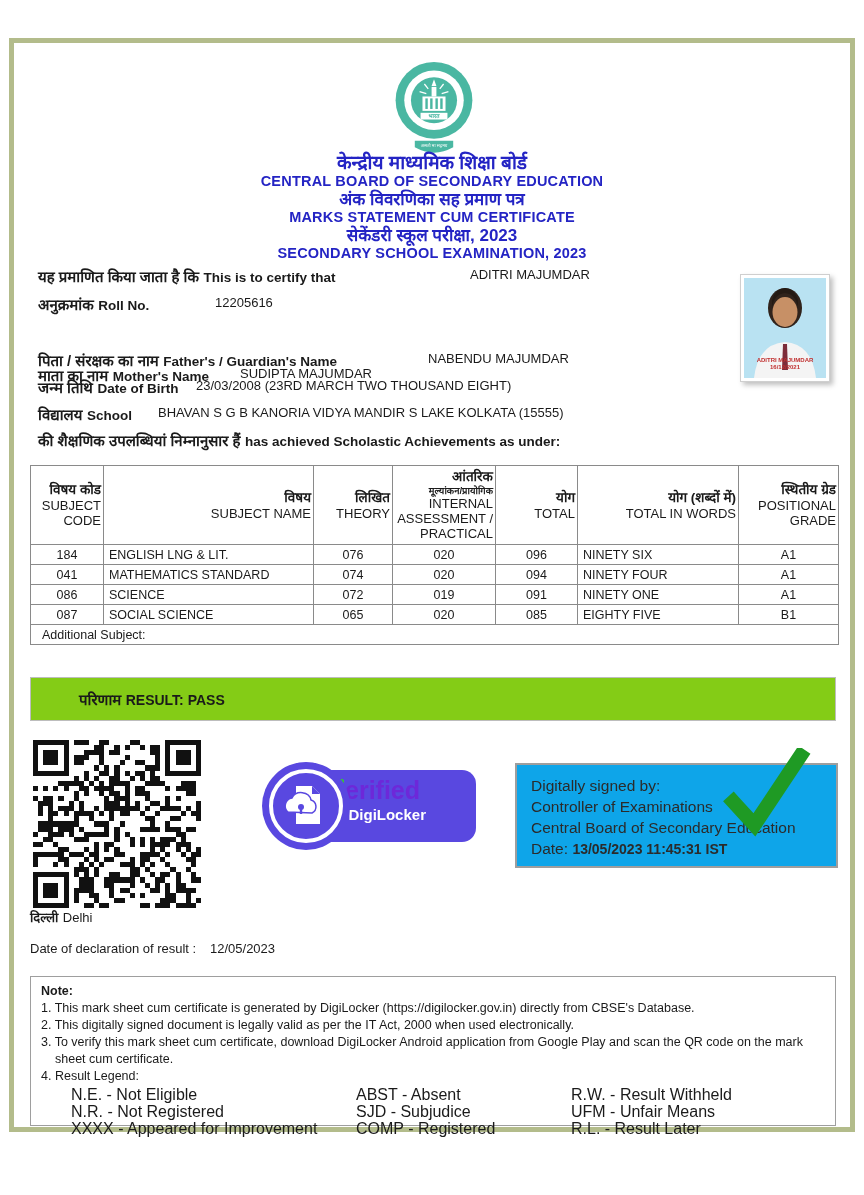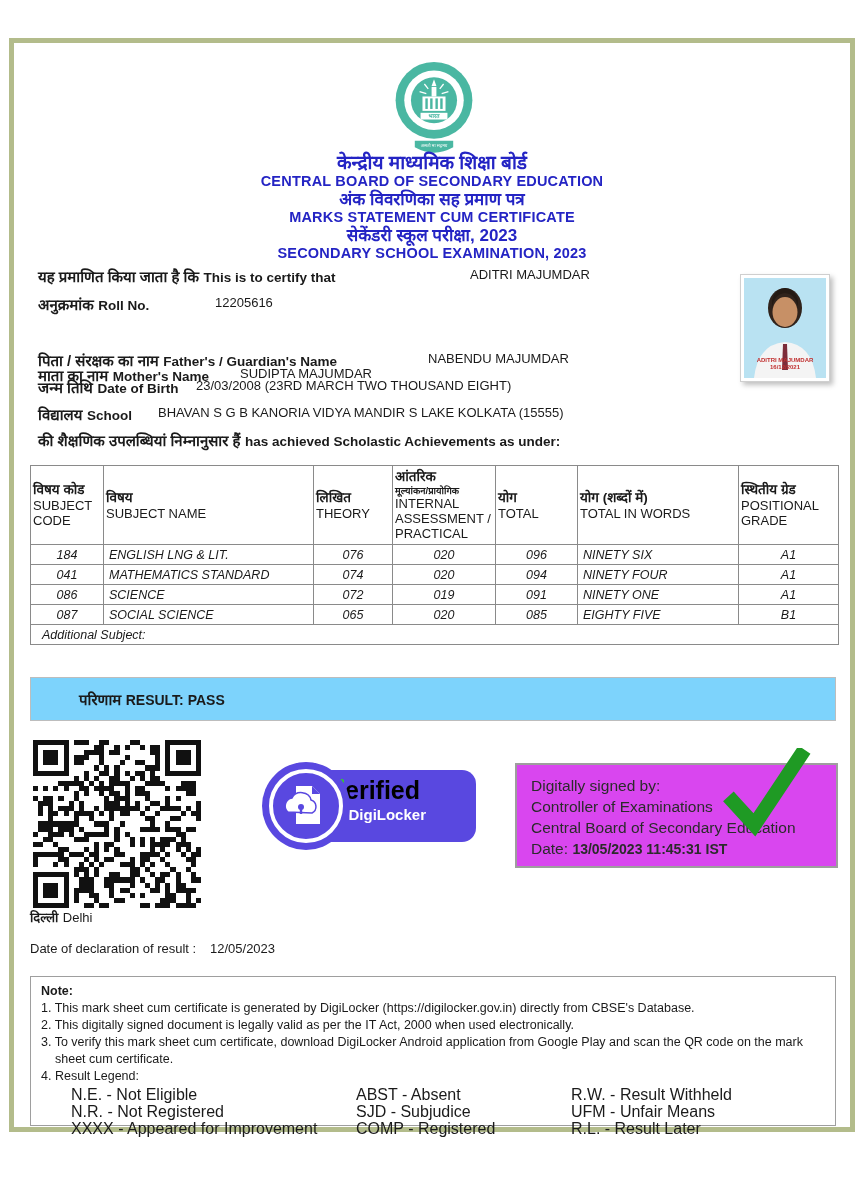--- a/index.html
+++ b/index.html
@@ -23,42 +23,42 @@
   
   .photo{left:740px;top:274px;width:90px;height:108px;background:#fff;
     border:1px solid #cfcfcf;box-shadow:3px 3px 5px rgba(0,0,0,.25);padding:3px;box-sizing:border-box;}
   .photo-inner{position:relative;width:100%;height:100%;background:#b9e2f2;overflow:hidden;}
   .photo-cap{position:absolute;left:0;bottom:7px;width:100%;text-align:center;
     color:#c03030;font-size:6px;line-height:7px;font-weight:700;}
   
   .marks{left:30px;top:465px;width:808px;}
   table{border-collapse:collapse;width:808px;table-layout:fixed;font-size:12.5px;}
   td,th{border:1px solid #8a8a8a;padding:0 3px;overflow:hidden;}
-  th{height:74px;font-weight:400;vertical-align:middle;text-align:left;padding:2px;}
+  th{height:74px;font-weight:400;vertical-align:middle;text-align:right;padding:2px;}
   th .hi{font-weight:700;font-size:13.5px;line-height:16px;}
   th .hi-sm{font-weight:700;font-size:9.5px;line-height:11px;}
   th .en{font-size:13px;line-height:15px;}
-  td{height:19px;font-style:italic;}
+  td{height:19px;}
   .c{text-align:center;} .l{text-align:left;padding-left:5px;}
   .divider-row td{border:1px solid #8a8a8a;text-align:left;padding-left:11px;font-size:12.5px;}
-  .result-box{left:30px;top:677px;width:806px;height:44px;background:#7dd3fc;
+  .result-box{left:30px;top:677px;width:806px;height:44px;background:#84cc16;
     border:1px solid #bdbdbd;line-height:44px;padding-left:48px;box-sizing:border-box;}
   .result-box .hi{font-weight:700;font-size:15px;}
   .result-box .en{font-weight:700;font-size:14px;}
   
   .qr{left:33px;top:740px;width:168px;height:168px;}
   .badge{left:262px;top:762px;width:214px;height:88px;}
   .badge-pill{position:absolute;left:42px;top:8px;width:172px;height:72px;background:#5948e0;border-radius:14px;}
   .badge-circle{position:absolute;left:0;top:0;width:88px;height:88px;border-radius:50%;background:#5948e0;}
   .badge-ring{position:absolute;left:7px;top:7px;width:74px;height:74px;border-radius:50%;border:4px solid #ffffff;box-sizing:border-box;}
-  .badge-main{position:absolute;left:56px;top:14px;width:108px;color:#000000;font-weight:700;font-size:25px;
+  .badge-main{position:absolute;left:56px;top:14px;width:108px;color:#6d28d9;font-weight:700;font-size:25px;
     display:flex;align-items:center;}
   .badge-by{position:absolute;left:56px;top:44px;width:108px;text-align:right;color:#fff;
     font-size:15px;font-weight:700;}
-  .sig-box{left:515px;top:763px;width:323px;height:105px;border:2px solid #9e9e9e;background:#d946ef;
+  .sig-box{left:515px;top:763px;width:323px;height:105px;border:2px solid #9e9e9e;background:#0ea5e9;
     padding:10px 0 0 14px;box-sizing:border-box;color:#2b2b2b;}
   .sig-line{font-size:15.5px;line-height:21px;}
   .sig-date{font-size:15.5px;line-height:21px;}
   .sig-date .v{font-size:14px;font-weight:600;}
   .sig-check{left:716px;top:748px;}
   
   .place{left:30px;top:908px;}
   .place .hi{font-weight:700;font-size:13px;}
   .place .en{font-size:13px;}
   .decl{left:30px;top:941px;font-size:13px;}

